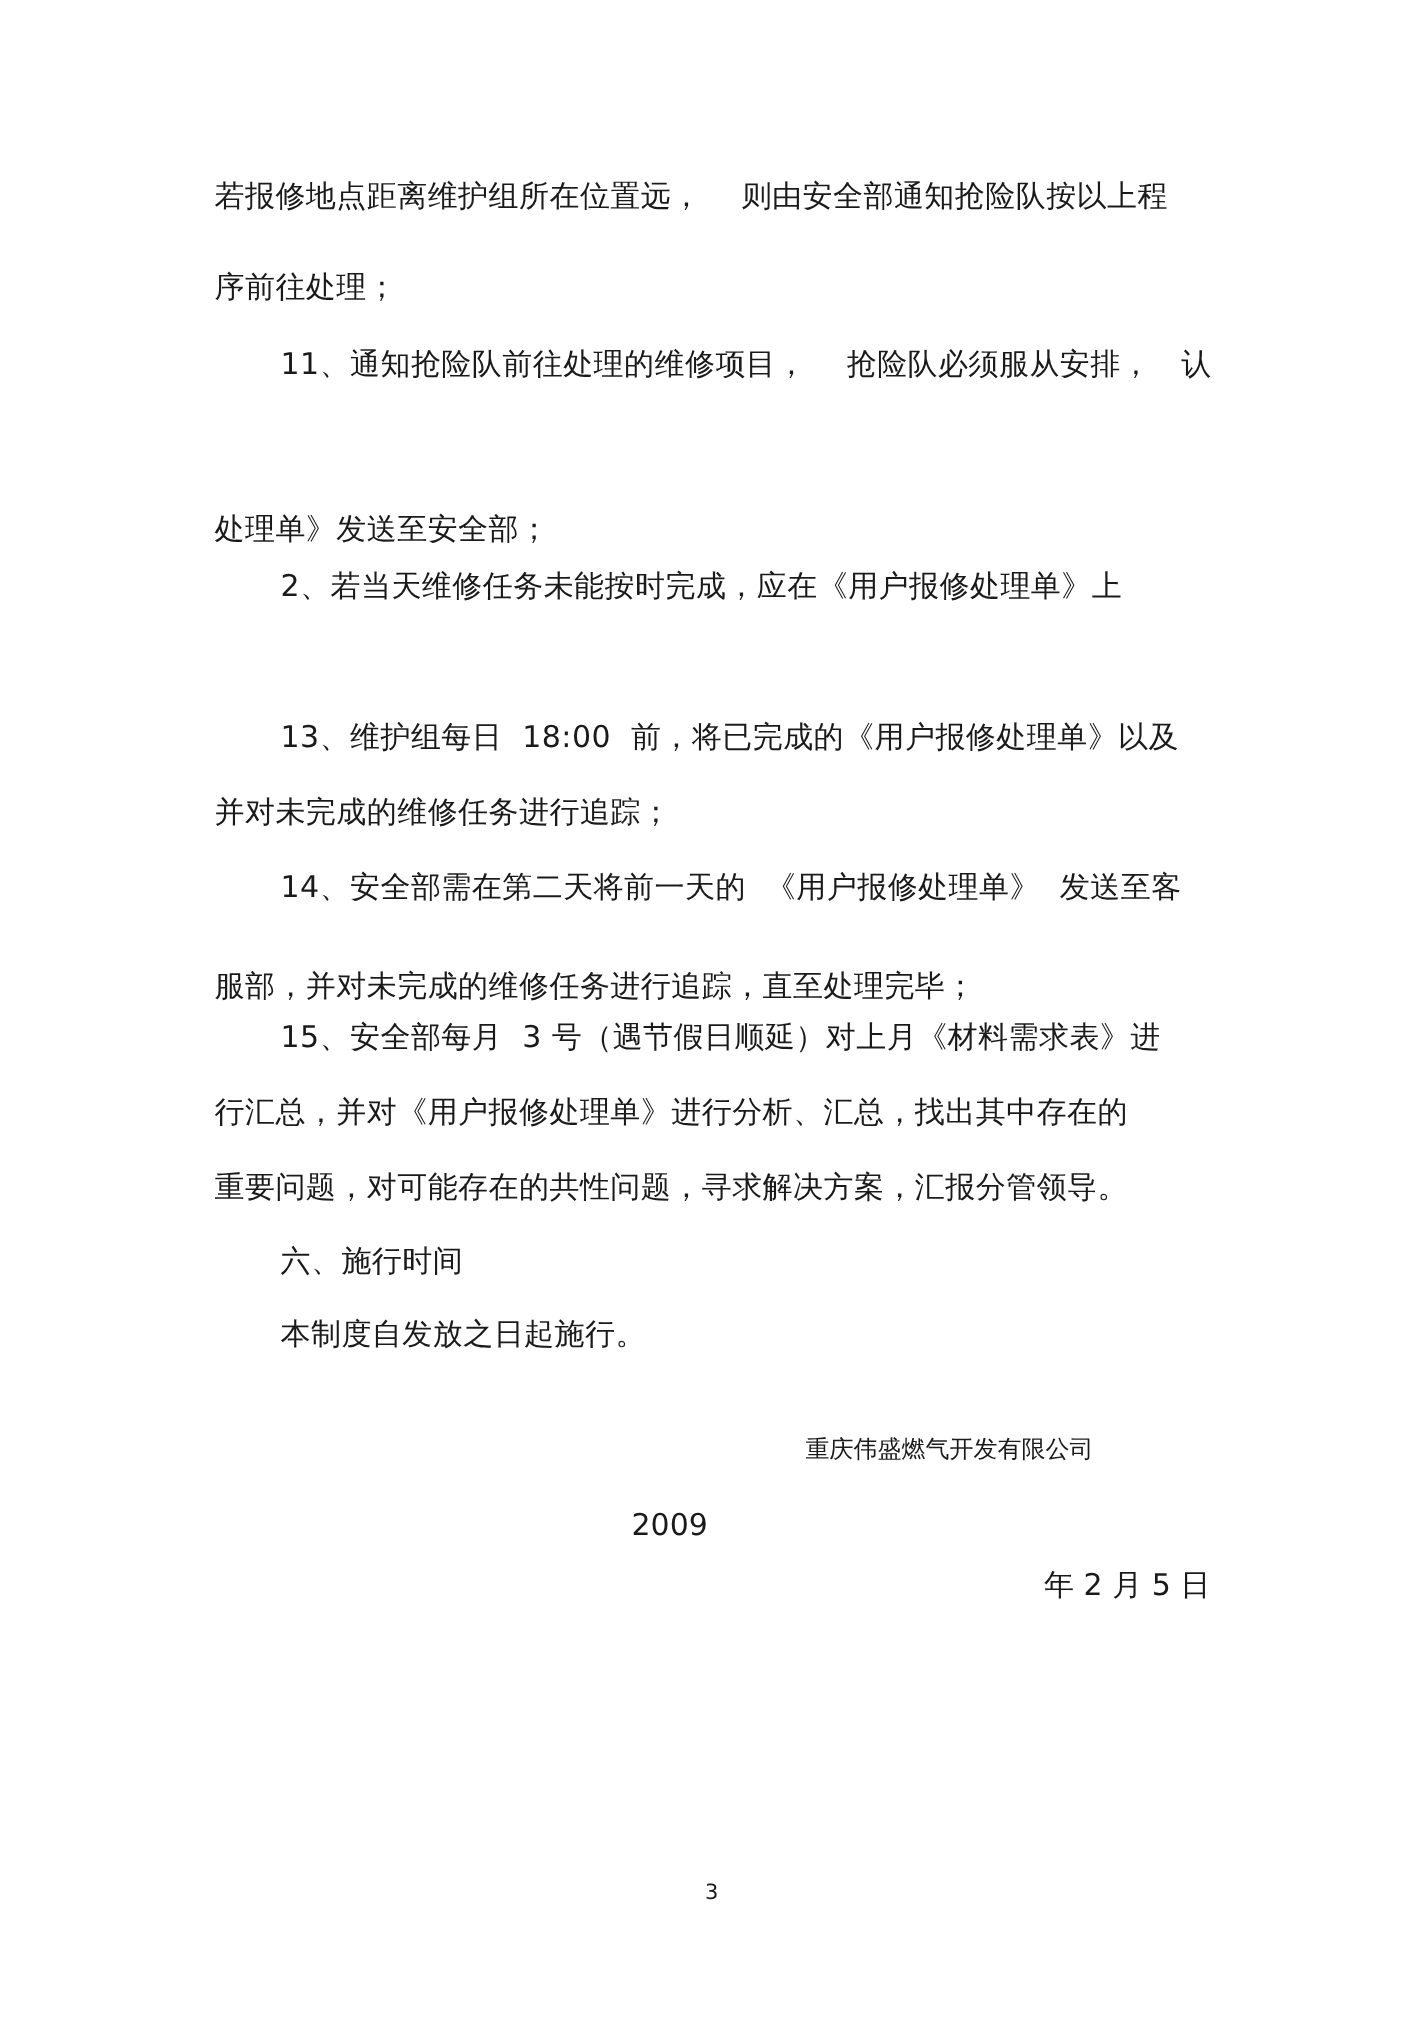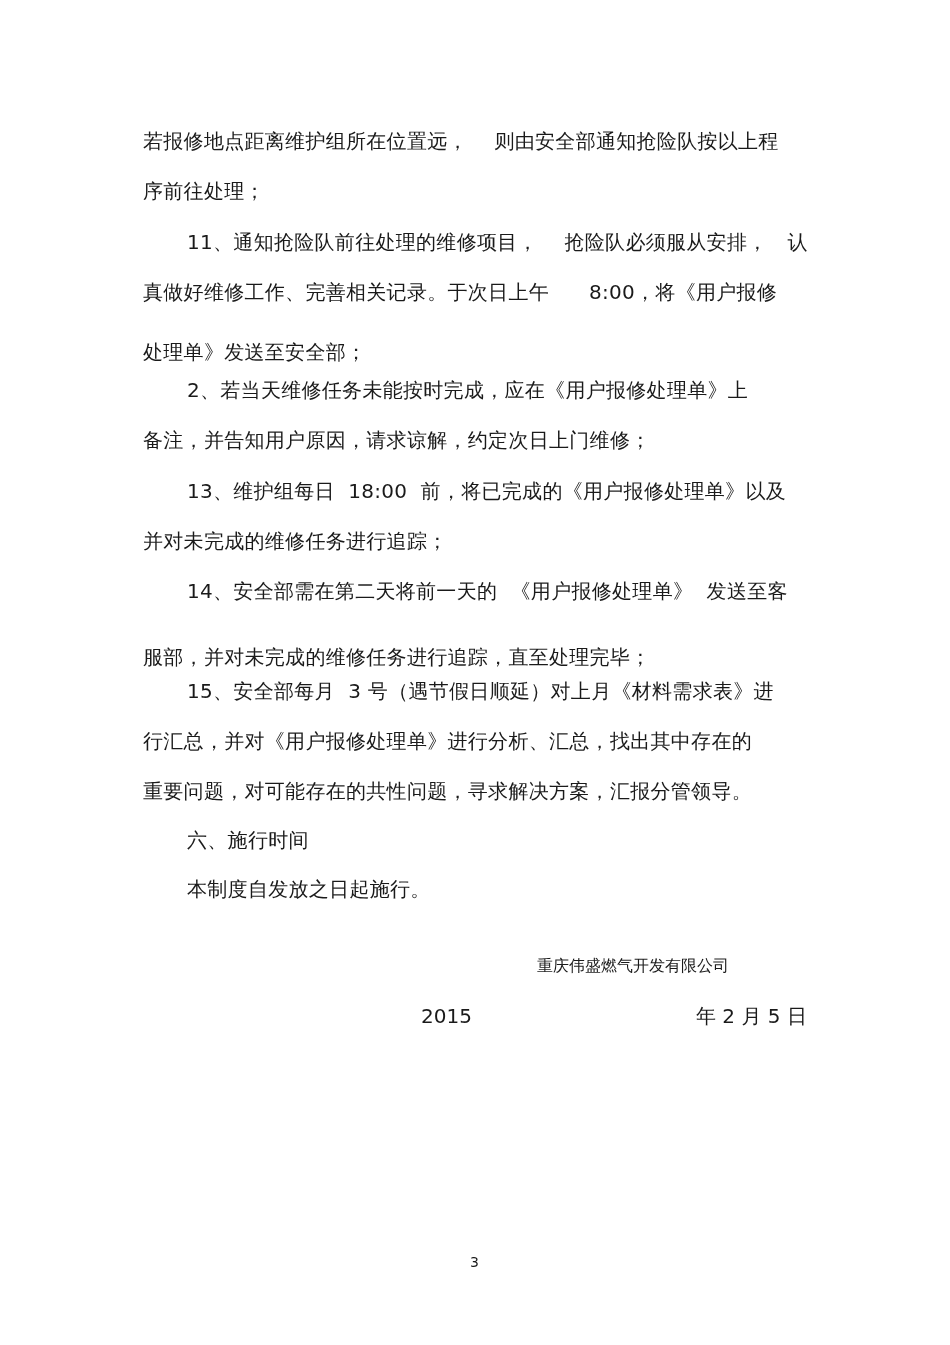--- a/index.html
+++ b/index.html
@@ -57,41 +57,39 @@
       top: 1254px;
       font-size: 14px;
       line-height: 16px;
     }
   </style>
 </head>
 <body>
 
 <div class="page">
 
-  <div class="line" style="top:129px;">若报修地点距离维护组所在位置远，    则由安全部通知抢险队按以上程</div>
+  <div class="line" style="top:118px;">若报修地点距离维护组所在位置远，    则由安全部通知抢险队按以上程</div>
   <div class="line" style="top:179px;">序前往处理；</div>
 
   <div class="line indent" style="top:230px;">11、通知抢险队前往处理的维修项目，    抢险队必须服从安排，   认</div>
-  <div class="line" style="top:280px;">真做好维修工作、完善相关记录。于次日上午      8:00，将《用户报修</div>
   <div class="line" style="top:340px;">处理单》发送至安全部；</div>
 
   <div class="line indent" style="top:378px;">2、若当天维修任务未能按时完成，应在《用户报修处理单》上</div>
-  <div class="line" style="top:428px;">备注，并告知用户原因，请求谅解，约定次日上门维修；</div>
 
   <div class="line indent" style="top:479px;">13、维护组每日  18:00  前，将已完成的《用户报修处理单》以及</div>
   <div class="line" style="top:529px;">并对未完成的维修任务进行追踪；</div>
 
   <div class="line indent" style="top:579px;">14、安全部需在第二天将前一天的  《用户报修处理单》  发送至客</div>
   <div class="line" style="top:629px;margin-top:16px;">服部，并对未完成的维修任务进行追踪，直至处理完毕；</div>
 
   <div class="line indent" style="top:679px;text-align:center;">15、安全部每月  3 号（遇节假日顺延）对上月《材料需求表》进</div>
   <div class="line" style="top:729px;">行汇总，并对《用户报修处理单》进行分析、汇总，找出其中存在的</div>
   <div class="line" style="top:779px;">重要问题，对可能存在的共性问题，寻求解决方案，汇报分管领导。</div>
 
   <div class="line indent" style="top:828px;">六、施行时间</div>
   <div class="line indent" style="top:877px;">本制度自发放之日起施行。</div>
 
   <div class="right-company" style="top:954px;">重庆伟盛燃气开发有限公司</div>
-  <div class="date-year" style="top:1004px;">2015</div>
-  <div class="date-rest" style="top:1004px;">年 2 月 5 日</div>
+  <div class="date-year" style="top:1004px;">2009</div>
+  <div class="date-rest" style="top:1044px;">年 2 月 5 日</div>
 
   <div class="page-number">3</div>
 </div>
 
 </body></html>

